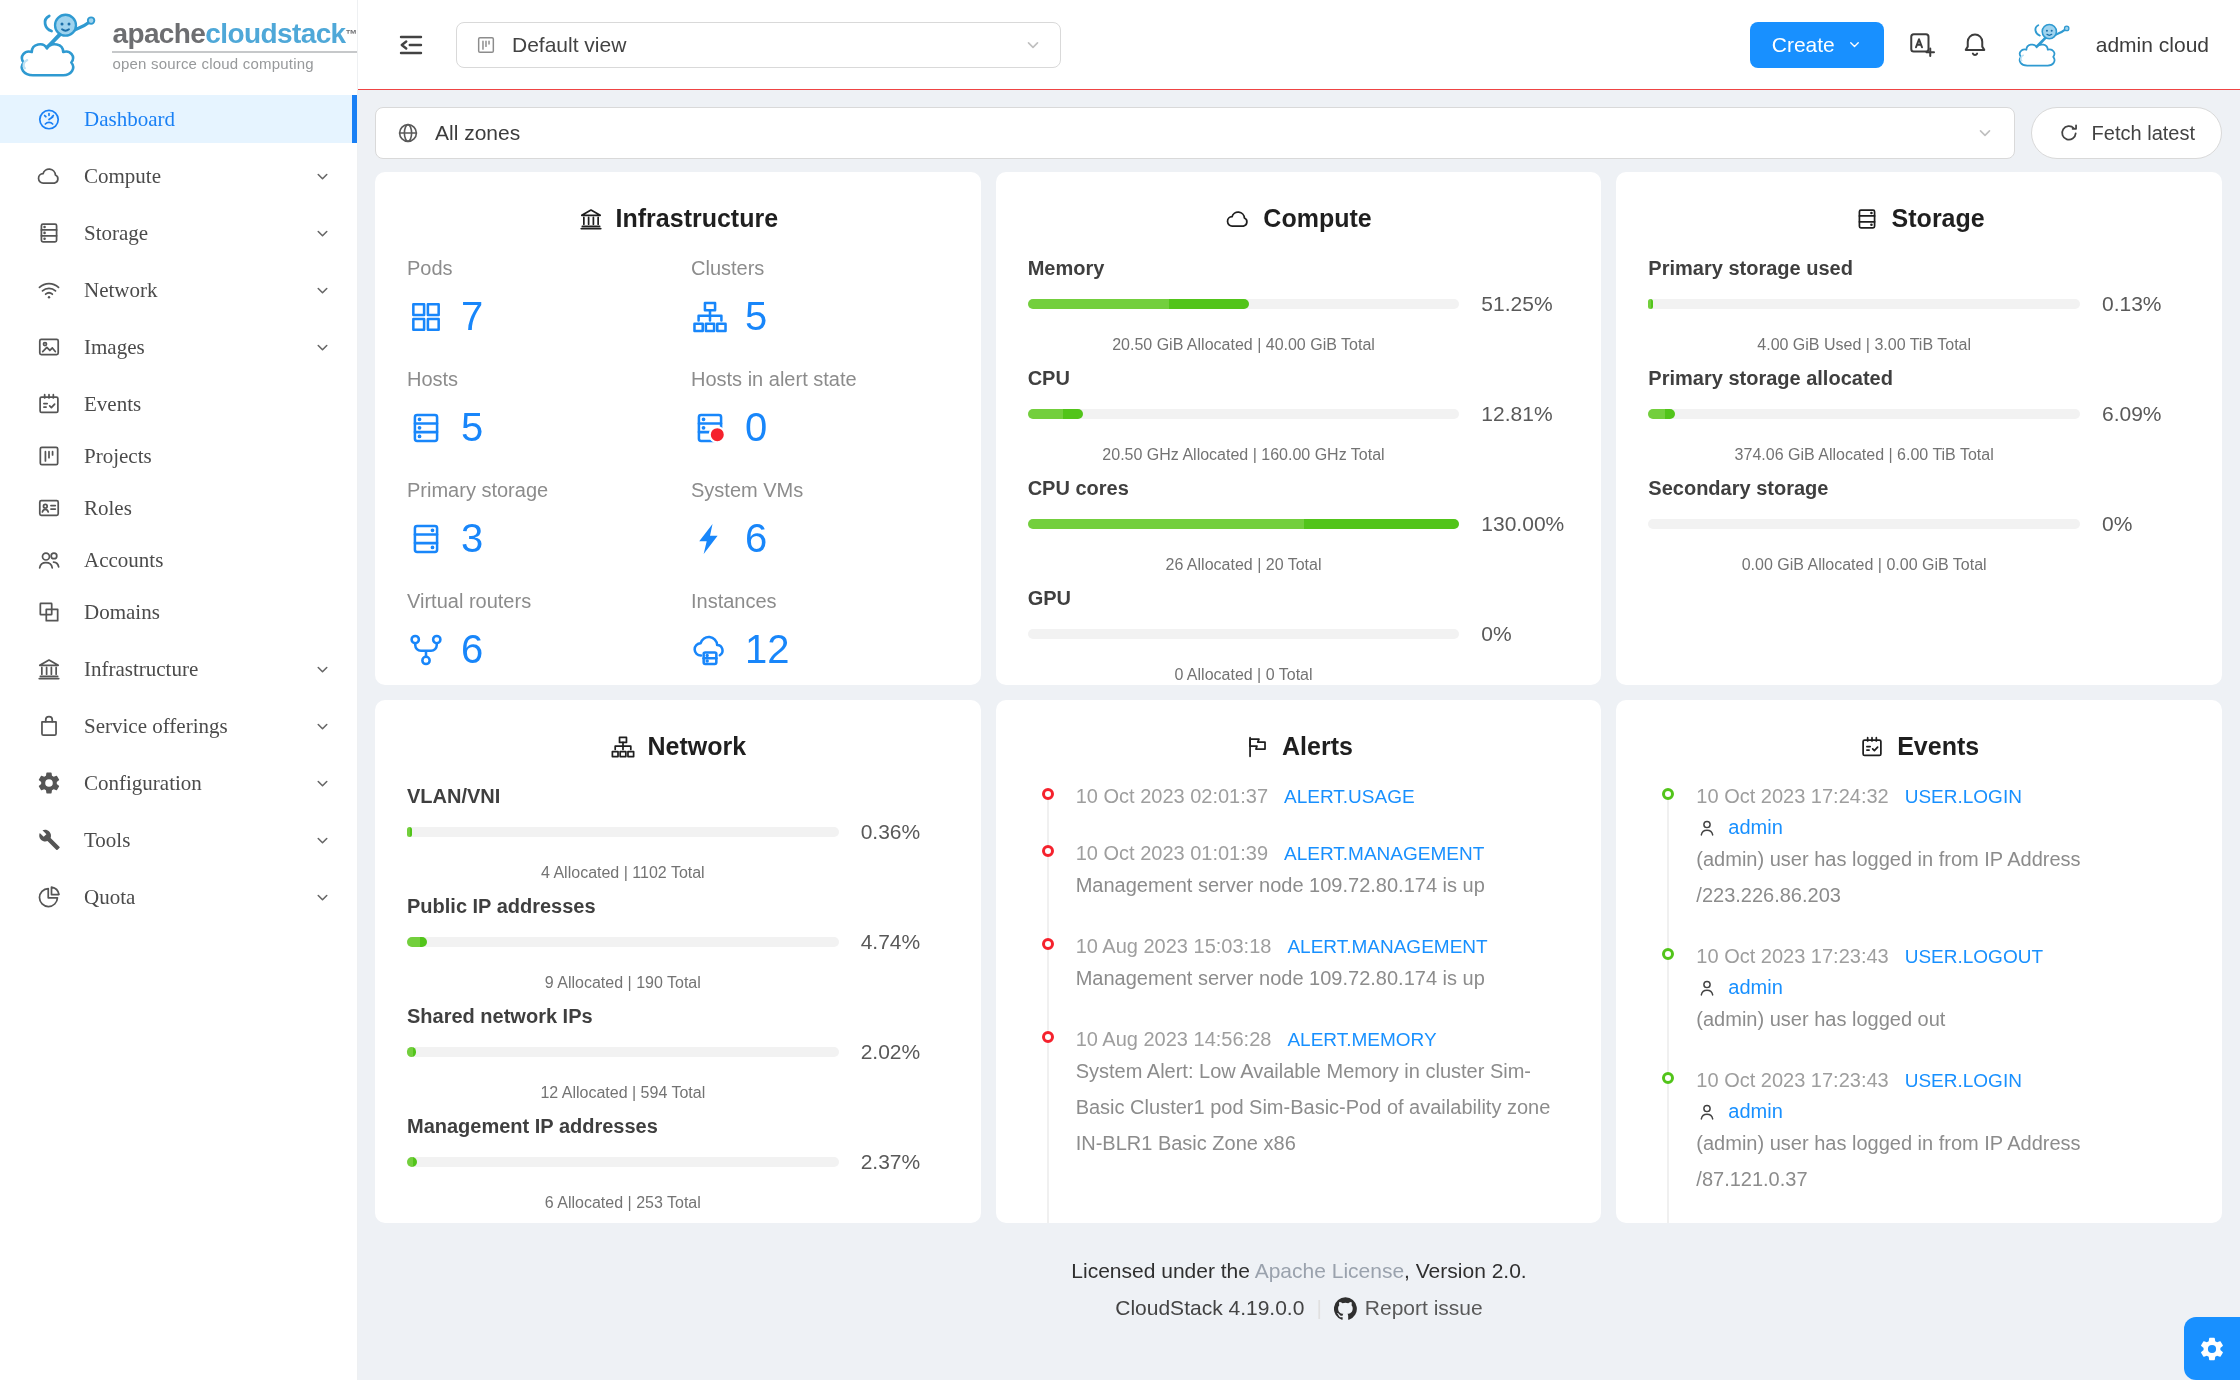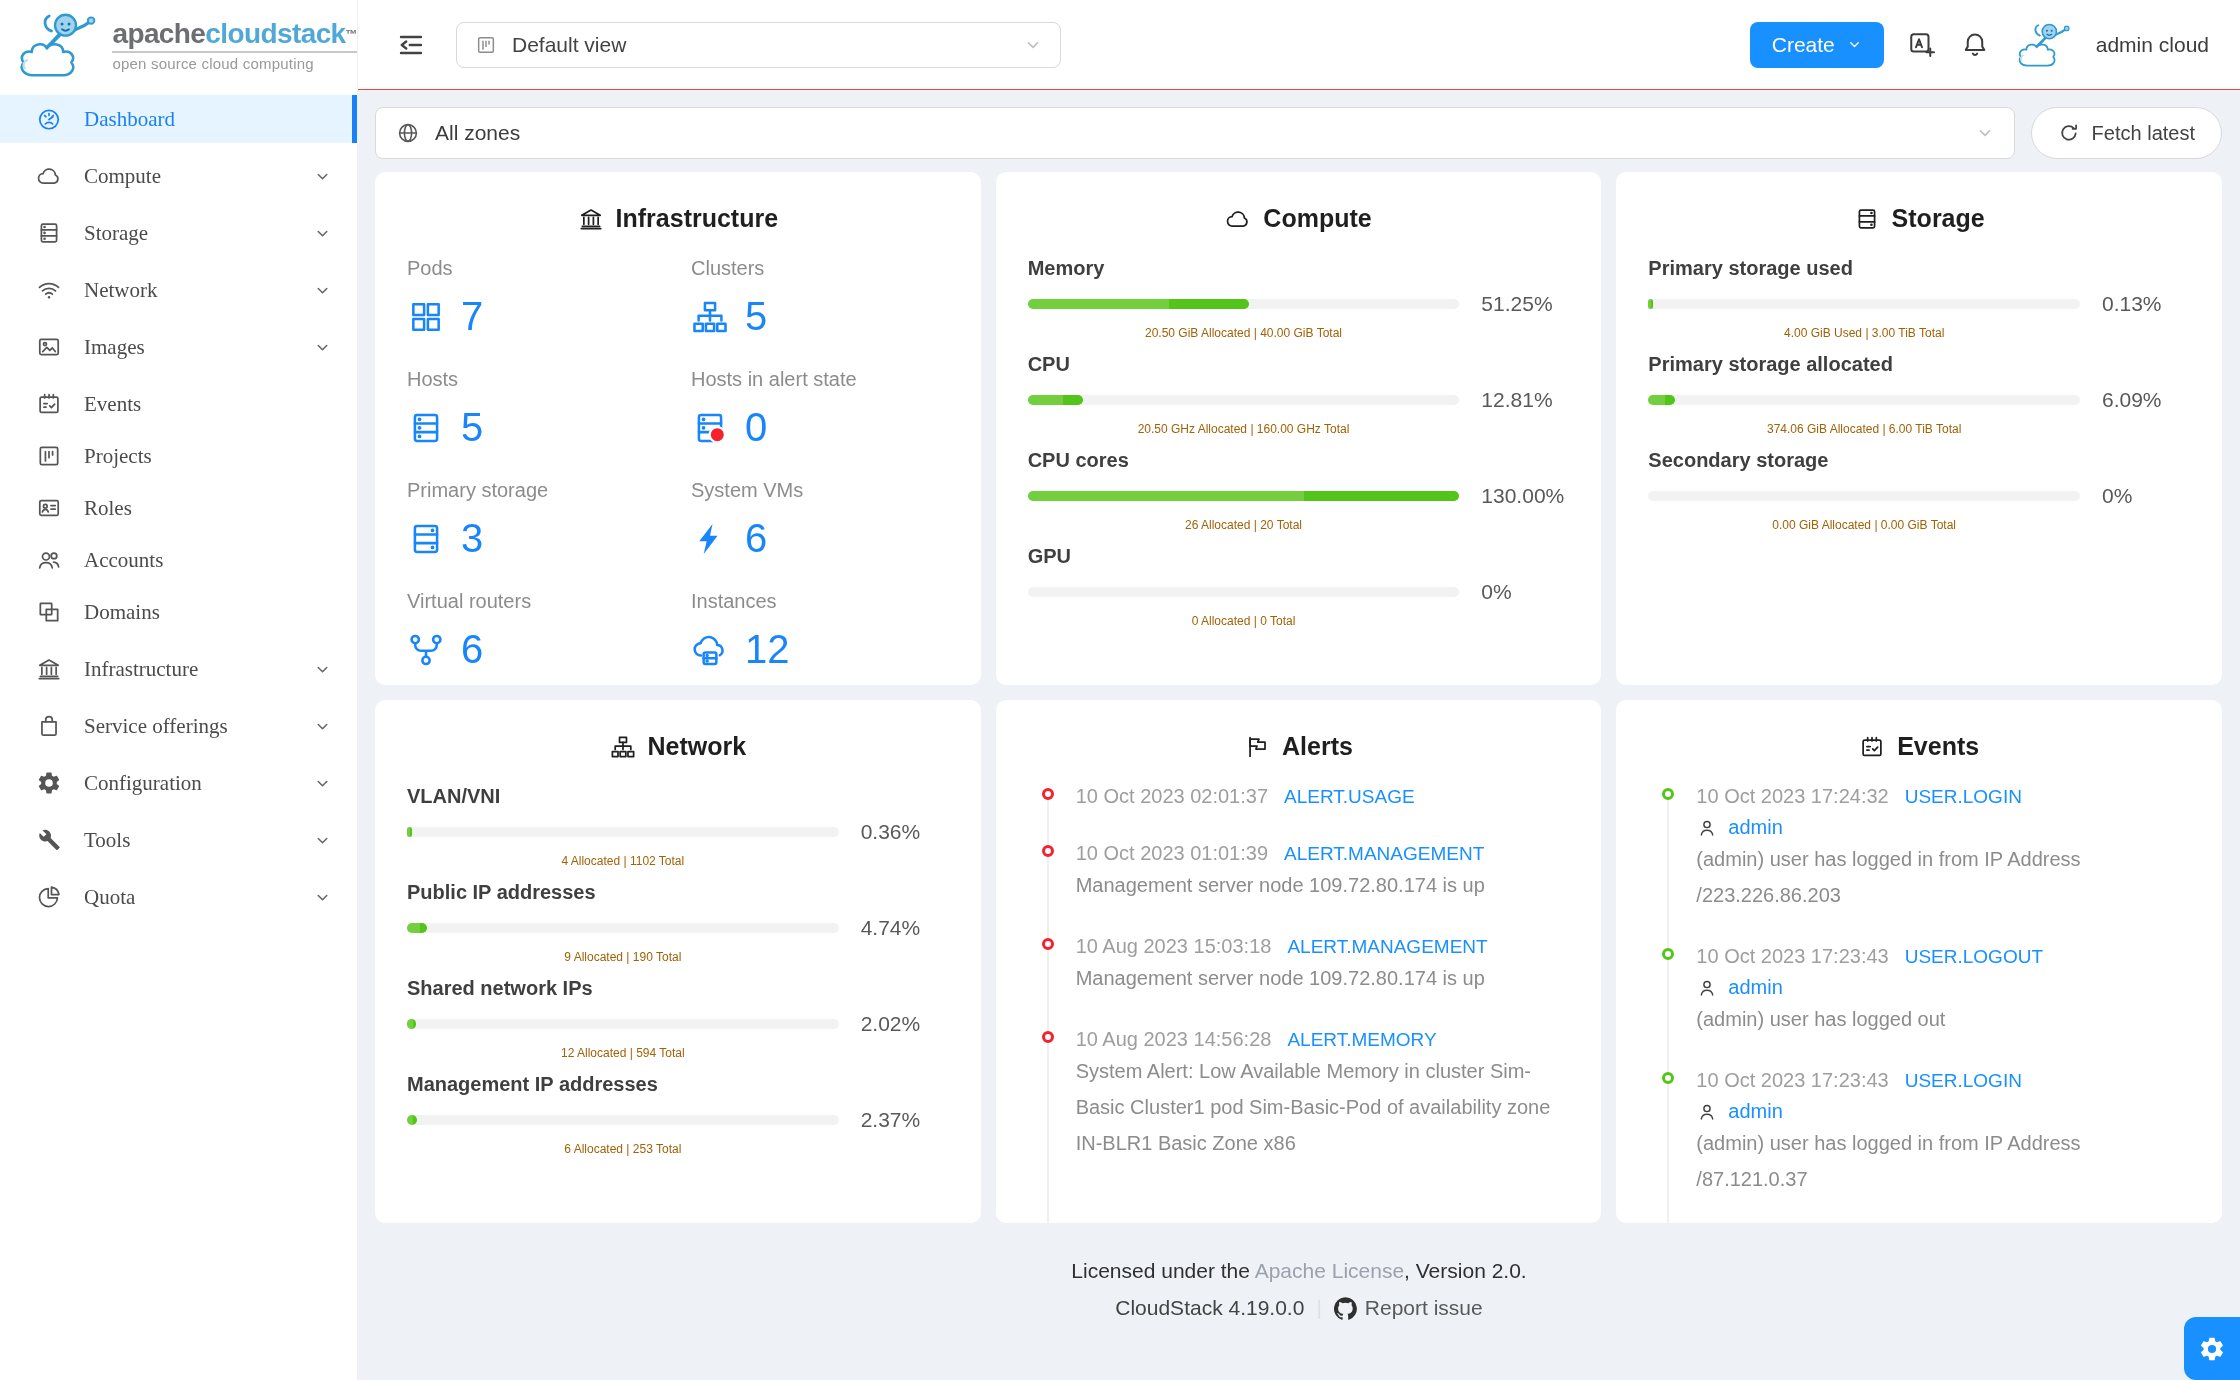--- a/index.html
+++ b/index.html
@@ -74,21 +74,21 @@
   .sv-icon { width:38px; height:38px; color:#1886fa; }
 
   
   .meter { margin-bottom:13px; }
   .m-label { font-size:20px; font-weight:700; color:#3f3f3f; margin-bottom:12px; }
   .m-row { display:flex; align-items:center; gap:22px; }
   .rail { flex:1; height:10px; border-radius:5px; background:#f2f2f2; }
   .fill { height:10px; border-radius:5px; min-width:5px;
     background:linear-gradient(90deg,#73cf3d 0%,#73cf3d 64%,#52c41a 64%,#52c41a 100%); }
   .pct { width:88px; font-size:21px; color:#595959; }
-  .m-detail { text-align:center; font-size:12px; color:#a16207; margin-top:10px; margin-right:110px; }
+  .m-detail { text-align:center; font-size:16px; color:#737373; margin-top:20px; margin-right:110px; }
 
   
   .timeline { position:relative; padding-left:14px; }
   .timeline::before { content:''; position:absolute; left:19px; top:10px; bottom:-300px; width:2px; background:#f0f0f0; }
   .t-item { position:relative; padding-left:34px; margin-bottom:34px; }
   .t-dot { position:absolute; left:0; top:3px; width:12px; height:12px; border-radius:50%; background:#fff; }
   .t-dot.red { border:3.5px solid #f5222d; }
   .t-dot.green { border:3.5px solid #52c41a; }
   .t-head { display:flex; gap:16px; align-items:baseline; }
   .t-time { color:#9e9e9e; font-size:20px; }

